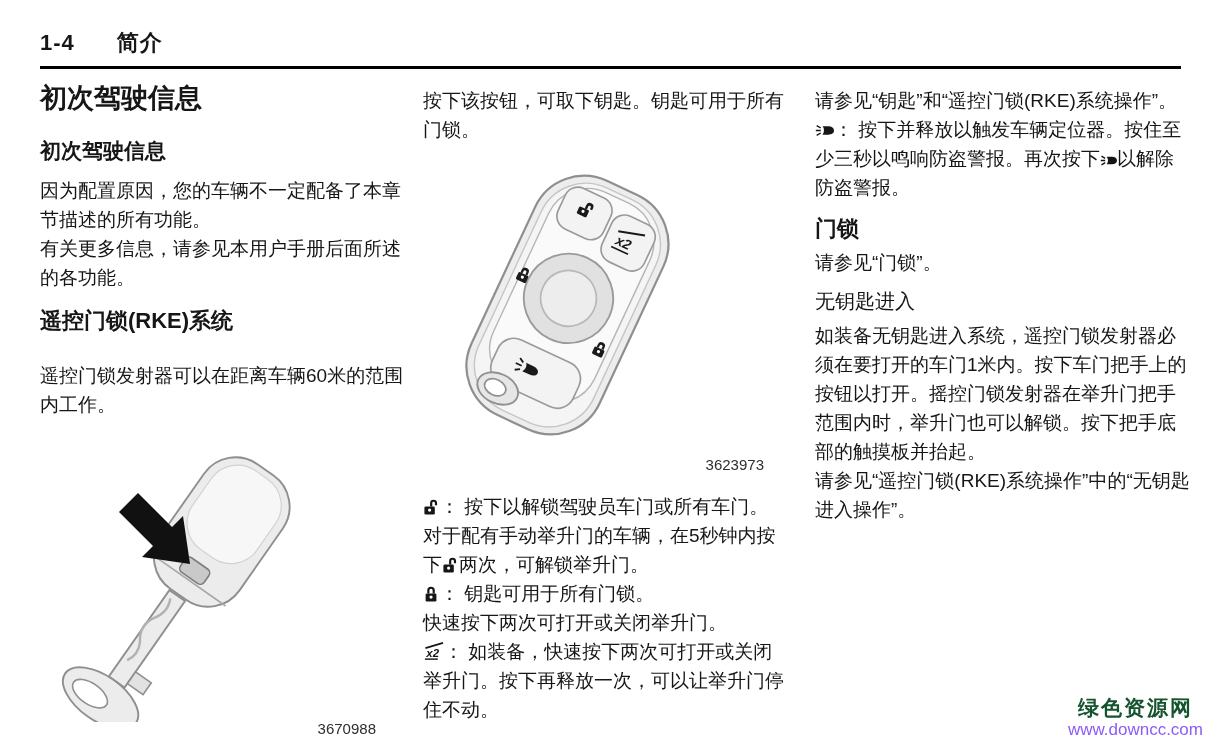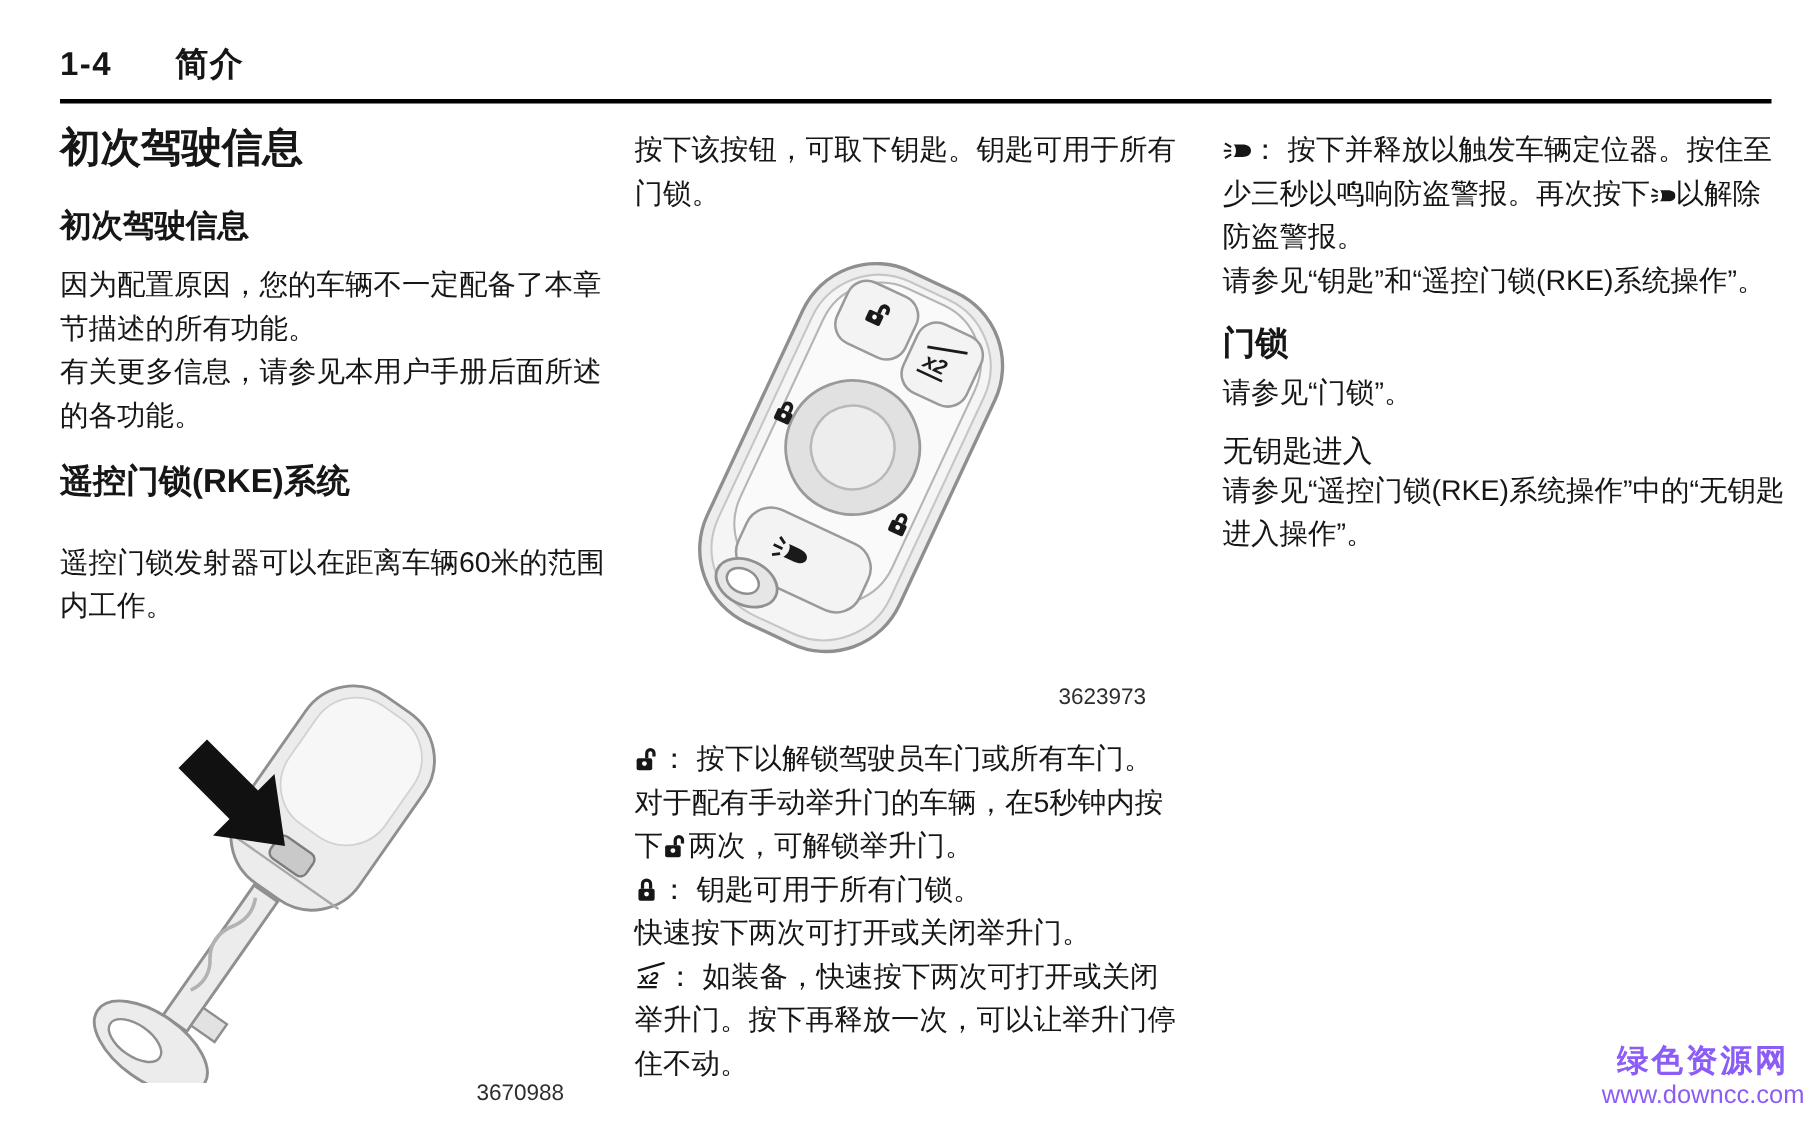--- a/index.html
+++ b/index.html
@@ -29,21 +29,21 @@
   .fignum{font-size:15px;color:#2e2e2e;text-align:right;line-height:18px;}
   .fignum-left{padding-right:36px;margin-top:-2px;}
   .fignum-mid{padding-right:27px;margin-top:2px;}
   .items{margin-top:18px;}
 
   .ic{display:inline-block;vertical-align:-3px;}
   .ic svg{display:block;}
 
   
   .wm{position:absolute;right:8px;bottom:10px;text-align:center;line-height:1.15;}
-  .wm .wm-title{font-size:21px;font-weight:bold;letter-spacing:2px;color:#8b5cf6;}
+  .wm .wm-title{font-size:21px;font-weight:bold;letter-spacing:2px;color:#14532d;}
   .wm .wm-url{font-size:17px;color:#8b5cf6;}
 </style>
 </head>
 <body>
 
 <div id="page">
 
   <div class="hdr">
     <span>1-4</span><span class="chap">简介</span>
   </div>
@@ -143,33 +143,34 @@
       <p>快速按下两次可打开或关闭举升门。</p>
       <p><span class="ic"><svg width="21" height="20" viewBox="0 0 22 20">
               <line x1="2.5" y1="7" x2="21" y2="1.5" stroke="#161616" stroke-width="1.7"></line>
               <text x="3.5" y="16" font-size="12" font-style="italic" font-weight="bold" fill="#161616">x2</text>
               <line x1="2" y1="18.5" x2="15.5" y2="18.5" stroke="#161616" stroke-width="1.5"></line>
             </svg></span><span>： </span><span>如装备，快速按下两次可打开或关闭举升门。按下再释放一次，可以让举升门停住不动。</span></p>
     </div>
   </div>
 
   <div class="col col-right">
+    <p>请参见“钥匙”和“遥控门锁(RKE)系统操作”。</p>
     <p><span class="ic"><svg width="19" height="17" viewBox="0 0 23 18">
             <path d="M2 3 L7 6 M1 9 L7 9 M2 15 L7 12" stroke="#161616" stroke-width="1.7" fill="none"></path>
             <path d="M9 4 C11.5 6.3 11.5 11.7 9 14 L16 14 C20.5 14 23 12 23 9 C23 6 20.5 4 16 4 Z" fill="#161616"></path>
           </svg></span><span>： </span><span>按下并释放以触发车辆定位器。按住至少三秒以鸣响防盗警报。再次按下</span><span class="ic"><svg width="17" height="15" viewBox="0 0 23 18">
             <path d="M2 3 L7 6 M1 9 L7 9 M2 15 L7 12" stroke="#161616" stroke-width="1.9" fill="none"></path>
             <path d="M9 4 C11.5 6.3 11.5 11.7 9 14 L16 14 C20.5 14 23 12 23 9 C23 6 20.5 4 16 4 Z" fill="#161616"></path>
           </svg></span><span>以解除防盗警报。</span></p>
-    <p>请参见“钥匙”和“遥控门锁(RKE)系统操作”。</p>
 
     <div class="h2b" style="margin-top:14px;">门锁</div>
     <p class="mt6">请参见“门锁”。</p>
 
     <div class="h3">无钥匙进入</div>
+    <p class="mt8">如装备无钥匙进入系统，遥控门锁发射器必须在要打开的车门1米内。按下车门把手上的按钮以打开。摇控门锁发射器在举升门把手范围内时，举升门也可以解锁。按下把手底部的触摸板并抬起。</p>
     <p>请参见“遥控门锁(RKE)系统操作”中的“无钥匙进入操作”。</p>
   </div>
 
   <div class="wm">
     <div class="wm-title">绿色资源网</div>
     <div class="wm-url">www.downcc.com</div>
   </div>
 
 </div>
 

